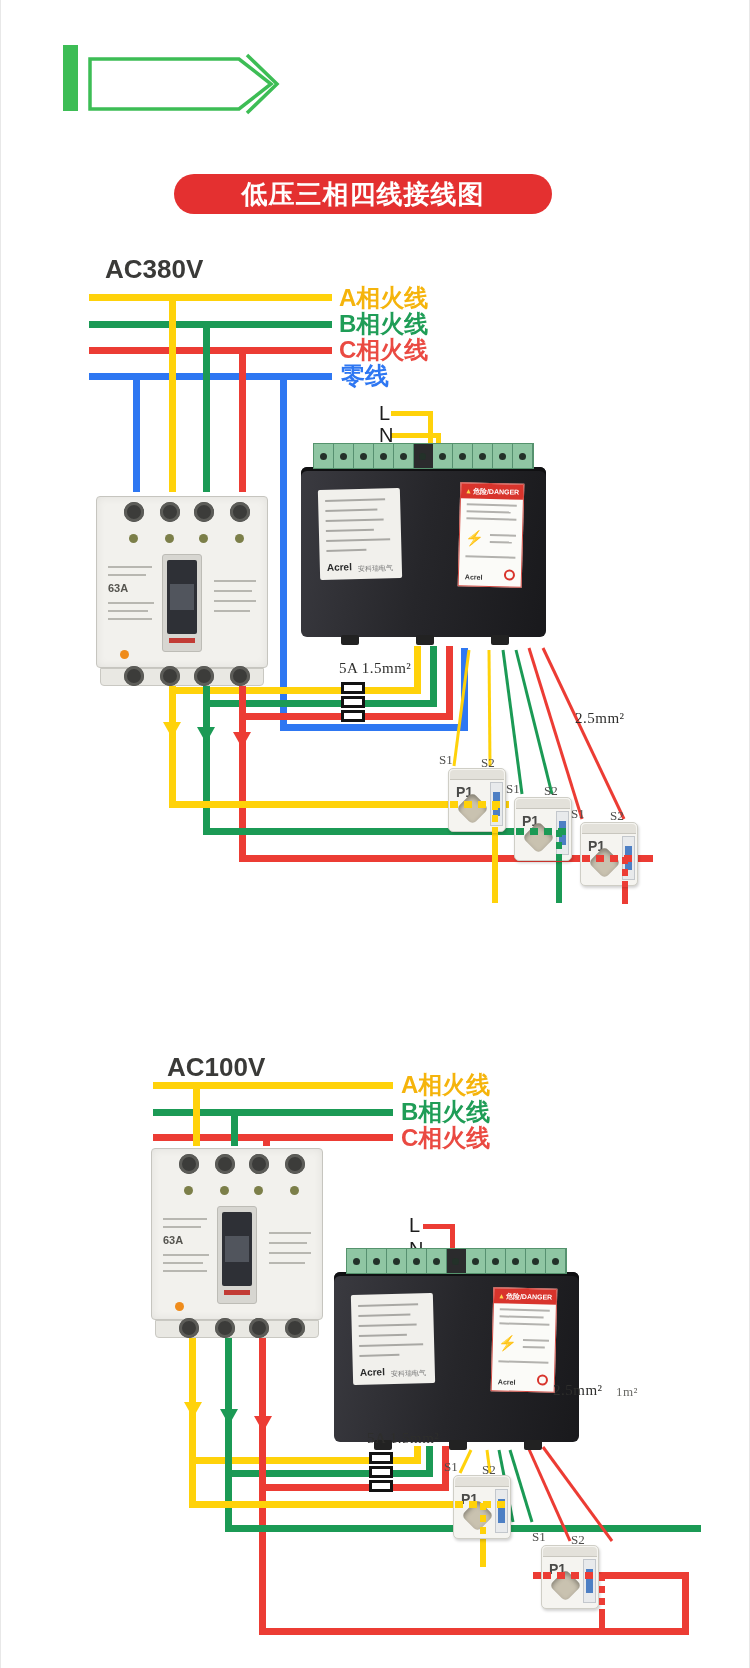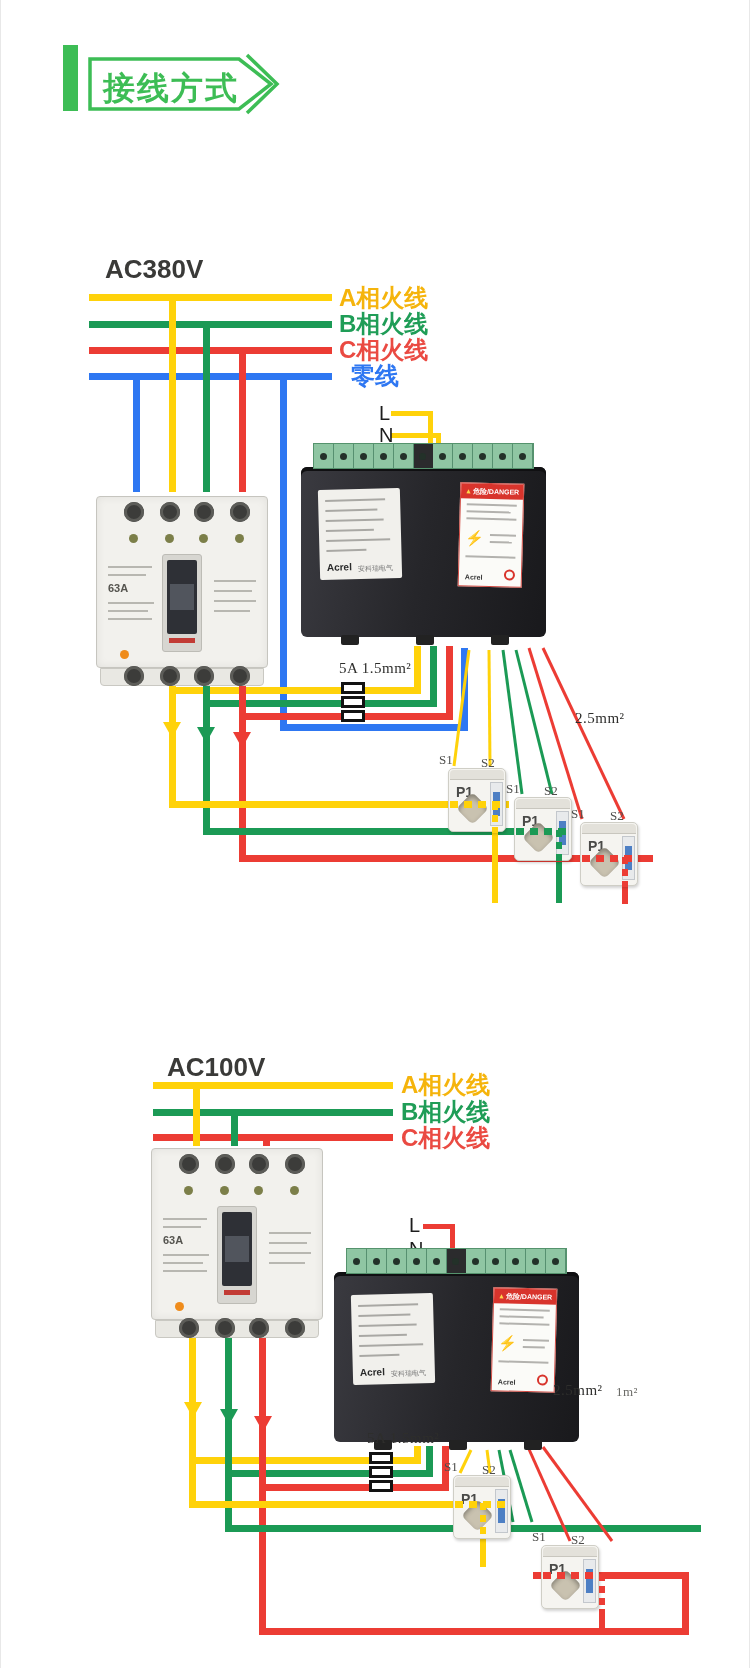--- a/index.html
+++ b/index.html
@@ -97,34 +97,34 @@
 </head>
 <body>
 
 <div id="page">
 
   <div class="hbar"></div>
   <svg class="hsvg" width="210" height="74">
     <polygon points="3,12 152,12 184,37 152,62 3,62" fill="none" stroke="var(--p-header-green)" stroke-width="3.5"></polygon>
     <polyline points="160,8 190,37 160,66" fill="none" stroke="var(--p-header-green)" stroke-width="3.5"></polyline>
   </svg>
-  <div class="htitle">接线方式</div>
-
+
+  <div class="banner" style="top:174px">低压三相四线接线图</div>
 
   <div class="srclabel" style="left:104px;top:254px">AC380V</div>
 
   <div class="wr h7 cY" style="left:88px;top:294px;width:243px"></div>
   <div class="wr h7 cG" style="left:88px;top:321px;width:243px"></div>
   <div class="wr h7 cR" style="left:88px;top:347px;width:243px"></div>
   <div class="wr h7 cBB" style="left:88px;top:373px;width:243px"></div>
 
   <div class="plabel" style="left: 338px; top: 286px; color: rgb(245, 180, 12);">A相火线</div>
   <div class="plabel" style="left: 338px; top: 312px; color: rgb(31, 157, 87);">B相火线</div>
   <div class="plabel" style="left: 338px; top: 338px; color: rgb(234, 74, 66);">C相火线</div>
-  <div class="plabel" style="left: 350px; top: 364px; color: rgb(46, 119, 242);">零线</div>
+  <div class="plabel" style="left: 340px; top: 364px; color: rgb(46, 119, 242);">零线</div>
 
   <div class="wr v7 cBB" style="left:132px;top:373px;height:119px"></div>
   <div class="wr v7 cY" style="left:168px;top:294px;height:198px"></div>
   <div class="wr v7 cG" style="left:202px;top:321px;height:171px"></div>
   <div class="wr v7 cR" style="left:238px;top:347px;height:145px"></div>
   <div class="wr v7 cBB" style="left:279px;top:373px;height:358px"></div>
   <div class="wr h7 cBB" style="left:279px;top:724px;width:188px"></div>
   <div class="wr v7 cBB" style="left:460px;top:648px;height:76px"></div>
 
   <div class="stamp stamp-brk" style="left:95px;top:490px">

